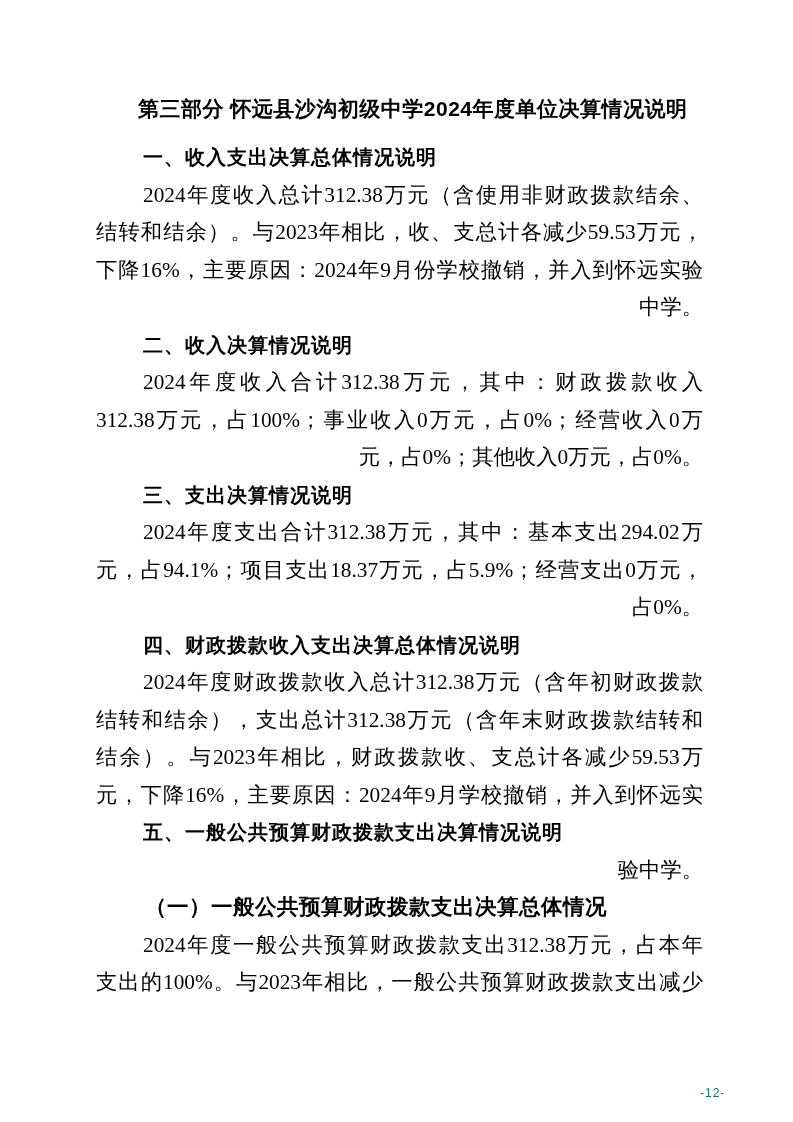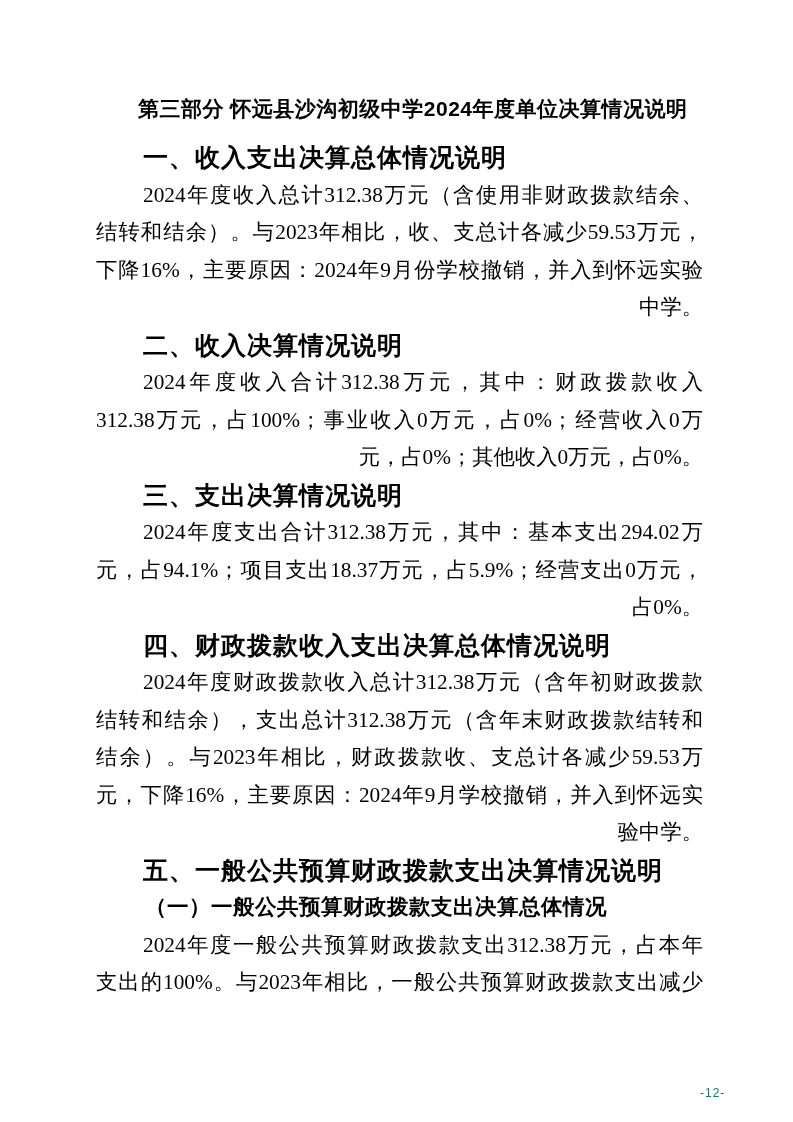--- a/index.html
+++ b/index.html
@@ -33,21 +33,21 @@
     line-height: 37px;
     letter-spacing: 0.5px;
     text-indent: 42px;
     margin-bottom: 12px;
     white-space: nowrap;
   }
   
   .h {
     font-family: "Liberation Sans", "DejaVu Sans", sans-serif;
     font-weight: 700;
-    font-size: 25px;
+    font-size: 20px;
     letter-spacing: 1px;
     text-indent: 47px;
   }
   
   .h2 {
     font-family: "Liberation Serif", "DejaVu Serif", serif;
     font-weight: 900;
     font-size: 21.5px;
     letter-spacing: 0.5px;
     text-indent: 49px;
@@ -102,22 +102,22 @@
     <div class="ln h">三、支出决算情况说明</div>
     <div class="ln pf">2024年度支出合计312.38万元，其中：基本支出294.02万</div>
     <div class="ln pm">元，占94.1%；项目支出18.37万元，占5.9%；经营支出0万元，</div>
     <div class="ln pe">占0%。</div>
 
     <div class="ln h">四、财政拨款收入支出决算总体情况说明</div>
     <div class="ln pf">2024年度财政拨款收入总计312.38万元（含年初财政拨款</div>
     <div class="ln pm">结转和结余），支出总计312.38万元（含年末财政拨款结转和</div>
     <div class="ln pm">结余）。与2023年相比，财政拨款收、支总计各减少59.53万</div>
     <div class="ln pm">元，下降16%，主要原因：2024年9月学校撤销，并入到怀远实</div>
+    <div class="ln h">五、一般公共预算财政拨款支出决算情况说明</div>
+
     <div class="ln pe">验中学。</div>
-
-    <div class="ln h">五、一般公共预算财政拨款支出决算情况说明</div>
     <div class="ln h2">（一）一般公共预算财政拨款支出决算总体情况</div>
     <div class="ln pf">2024年度一般公共预算财政拨款支出312.38万元，占本年</div>
     <div class="ln pm">支出的100%。与2023年相比，一般公共预算财政拨款支出减少</div>
   </div>
 
   <div class="page-number">-12-</div>
 </div>
 
 </body></html>

